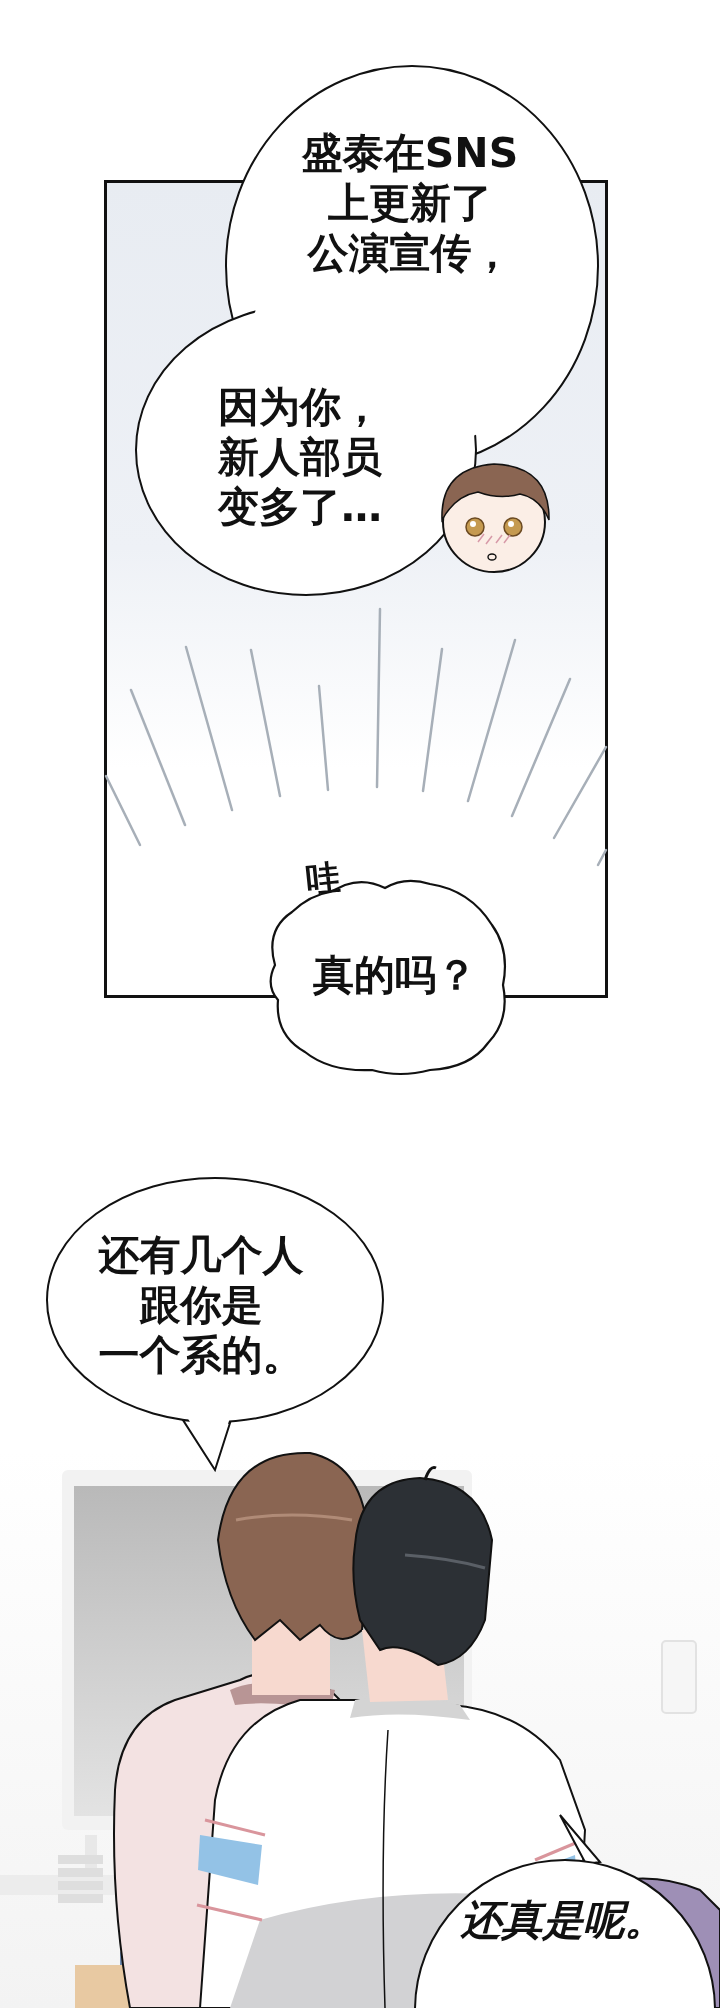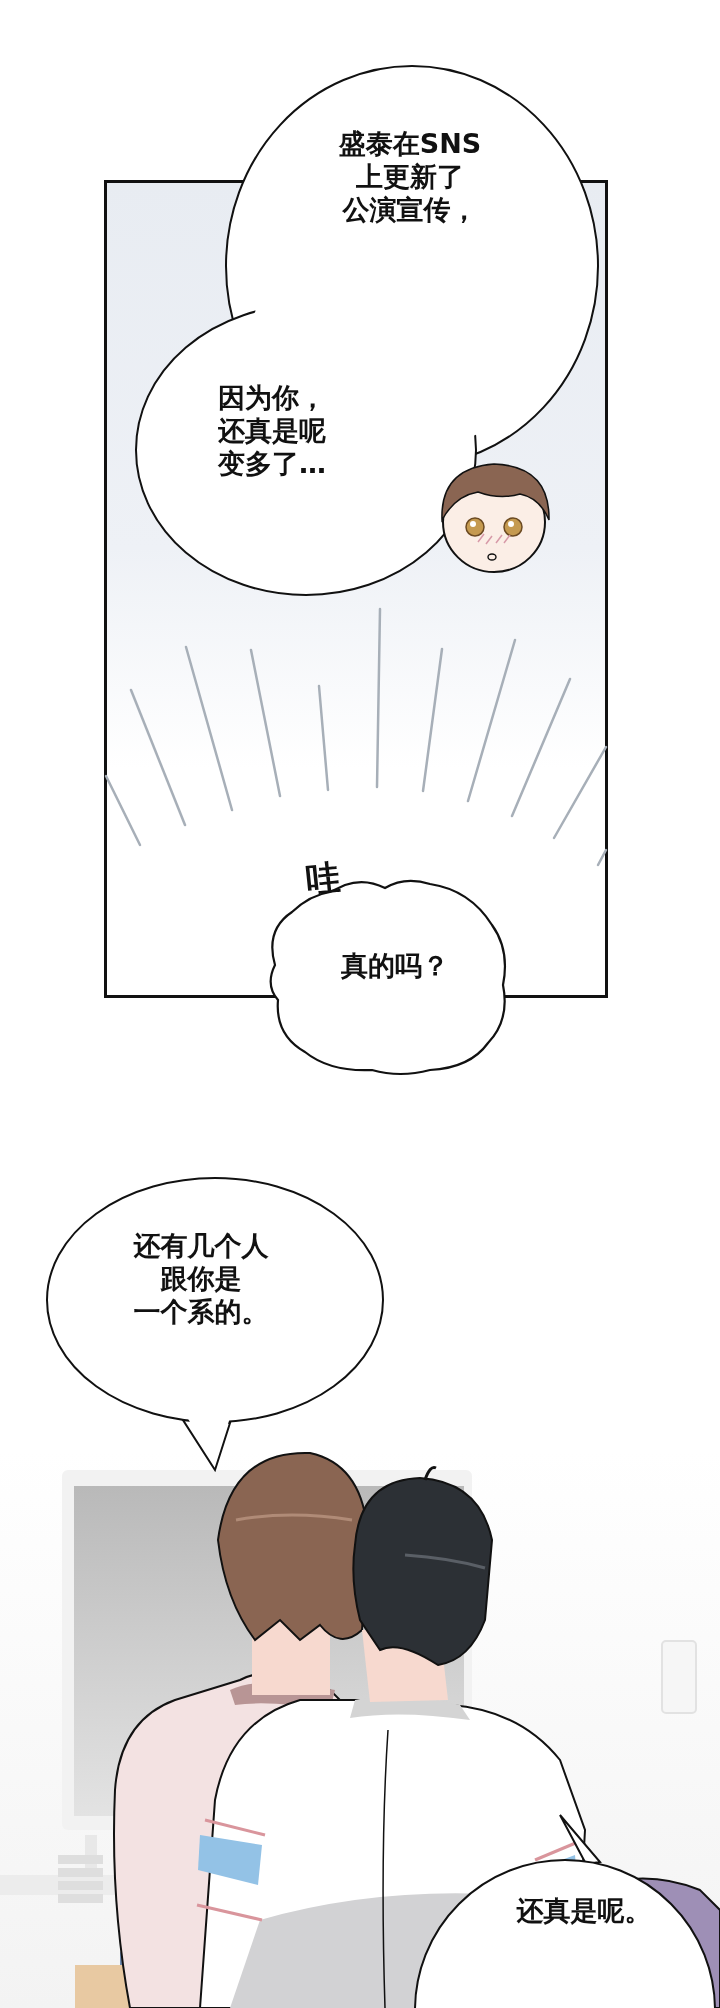--- a/index.html
+++ b/index.html
@@ -6,21 +6,21 @@
   body { width: 720px; height: 2008px; position: relative; overflow: hidden;
          font-family: "DejaVu Sans", "Liberation Sans", sans-serif; }
   .layer { position: absolute; left: 0; top: 0; }
   .panel-frame {
     position: absolute; left: 104px; top: 180px; width: 504px; height: 818px;
     border: 3px solid #111; box-sizing: border-box;
     background: linear-gradient(to bottom, #e8ecf2 0%, #eef1f6 45%, #ffffff 72%, #ffffff 100%);
   }
   .bubble-text {
     position: absolute; color: #111; font-weight: bold; text-align: center;
-    line-height: 1.22; white-space: pre-line; font-size: 27px;
+    line-height: 1.22; white-space: pre-line; font-size: 41px;
   }
   .sfx { position: absolute; font-weight: 900; color: #111; font-size: 34px; transform: rotate(-6deg); }
 </style>
 </head>
 <body>
 
 <div class="panel-frame"></div>
 
 <svg class="layer" width="720" height="2008">
   <g stroke="#a7afb8" stroke-width="2.5" stroke-linecap="round">
@@ -64,21 +64,21 @@
     <circle cx="511" cy="524" r="3" fill="#fff"></circle>
     <path d="M478 542 l6 -8 M486 544 l6 -8 M496 543 l6 -8 M504 543 l6 -8" stroke="#d79aa8" stroke-width="1.5"></path>
     <ellipse cx="492" cy="557" rx="4" ry="3" fill="none" stroke="#111" stroke-width="1.4"></ellipse>
   </g>
 </svg>
 
 <div class="bubble-text" style="left:300px; top:128px; width:220px;">盛泰在SNS
 上更新了
 公演宣传，</div>
 <div class="bubble-text" style="left:218px; top:382px; width:180px; text-align:left;">因为你，
-还真是呢
+新人部员
 变多了…</div>
 <div class="sfx" style="left:306px; top:856px;">哇</div>
 <div class="bubble-text" style="left:300px; top:950px; width:190px;">真的吗？</div>
 
 <svg class="layer" width="720" height="2008">
   <defs>
     <linearGradient id="monitorGrad" x1="0" y1="0" x2="0" y2="1">
       <stop offset="0" stop-color="#b9b9b9"></stop>
       <stop offset="1" stop-color="#e3e3e3"></stop>
     </linearGradient>
@@ -147,13 +147,13 @@
   <path d="M186 1415 L230 1418 L214 1465 Z" fill="#fff"></path>
 
   <path d="M586 1864 L560 1815 L600 1862 Z" fill="#fff" stroke="#111" stroke-width="2"></path>
   <ellipse cx="565" cy="2010" rx="150" ry="150" fill="#fff" stroke="#111" stroke-width="2"></ellipse>
   <path d="M565 1865 L585 1870 L598 1866 L590 1880 Z" fill="#fff"></path>
 </svg>
 
 <div class="bubble-text" style="left:96px; top:1230px; width:210px;">还有几个人
 跟你是
 一个系的。</div>
-<div class="bubble-text" style="left:479px; top:1895px; width:210px;">还真是呢。</div>
+<div class="bubble-text" style="left:458px; top:1895px; width:210px;font-style:italic;">还真是呢。</div>
 
 </body></html>

